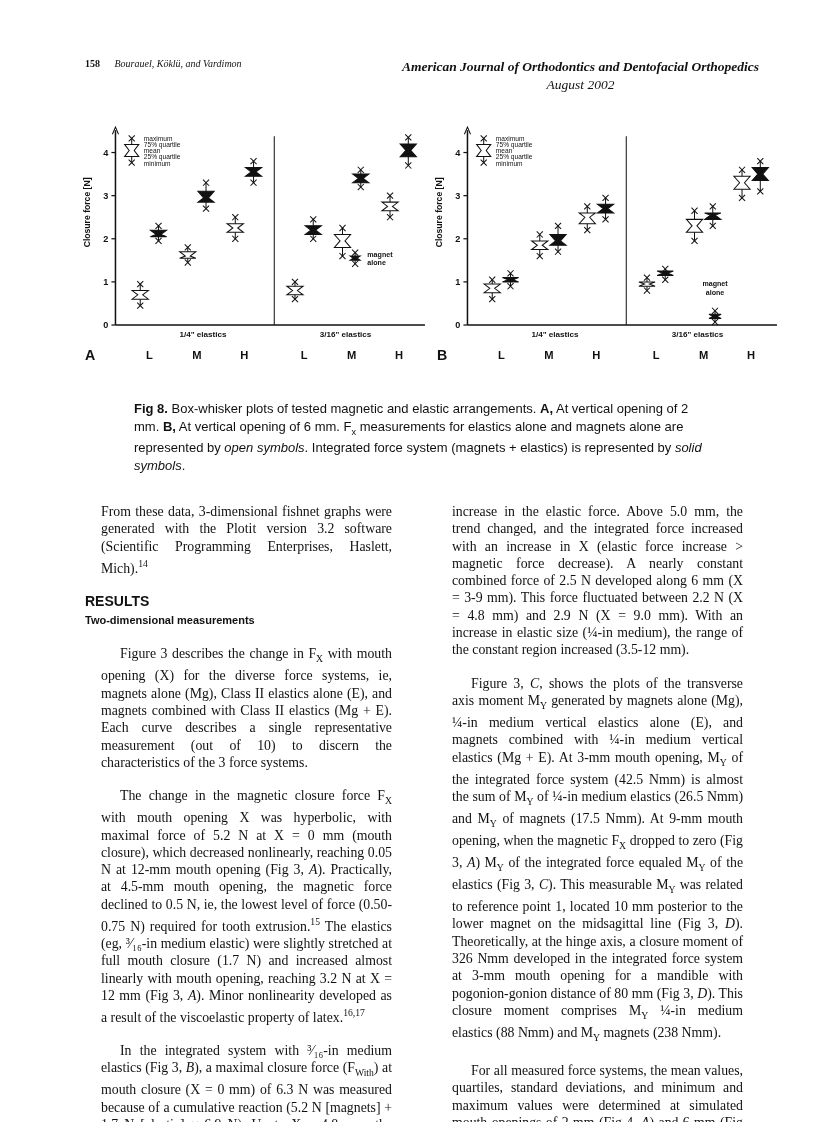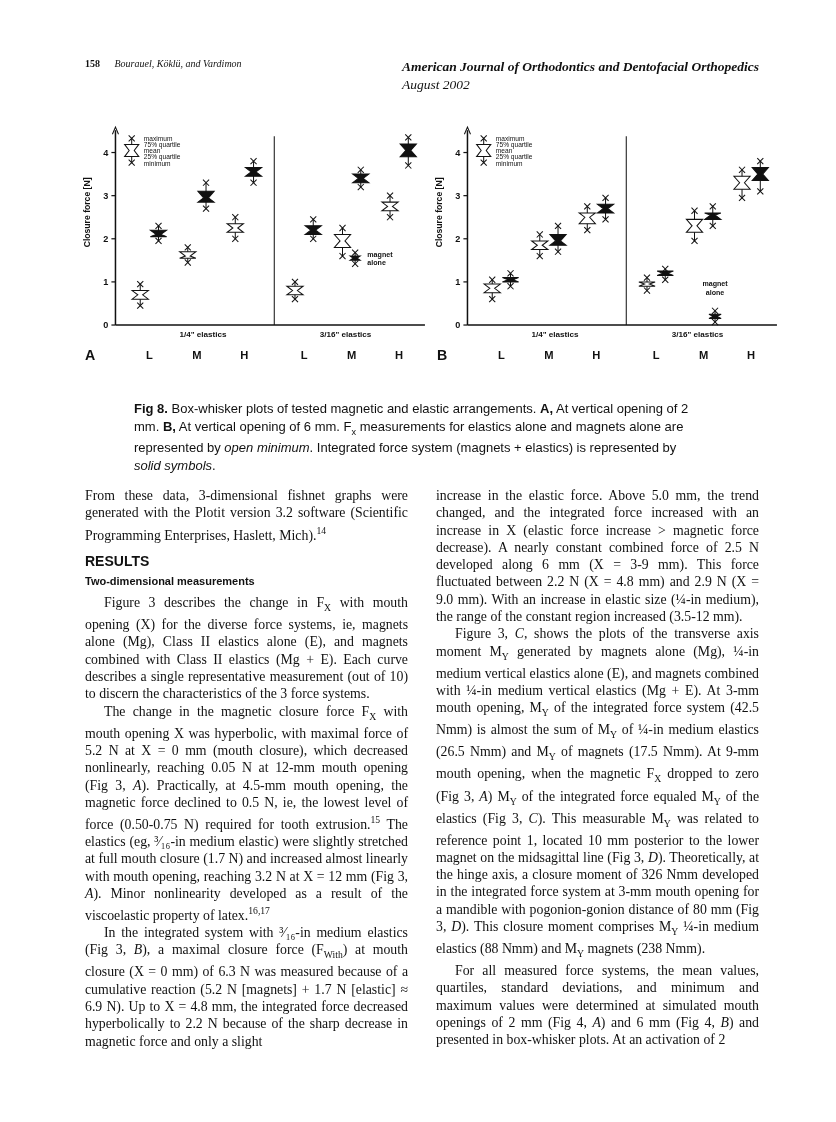--- a/index.html
+++ b/index.html
@@ -4,32 +4,32 @@
 <style>
   html,body{margin:0;padding:0;background:#e8e8e8;}
   .page{position:relative;width:836px;height:1122px;background:#ffffff;margin:0 auto;
         font-family:"Liberation Serif",serif;color:#111;overflow:hidden;}
   
   .hdr{position:absolute;top:58px;left:85px;width:674px;display:flex;
        justify-content:space-between;align-items:flex-start;}
   .hdr-left{font-size:10px;white-space:nowrap;}
   .pagenum{font-weight:bold;margin-right:12px;}
   .authors{font-style:italic;}
-  .hdr-right{text-align:left;font-size:13.5px;font-style:italic;line-height:1.35;}
+  .hdr-right{text-align:center;font-size:13.5px;font-style:italic;line-height:1.35;}
   .journal{font-weight:bold;}
   
   figure.fig4{position:absolute;top:116px;left:80px;width:706px;margin:0;}
   .charts{display:flex;}
   svg.chart{width:352px;height:276px;display:block;}
   figcaption{margin:8px 0 0 54px;width:568px;font-family:"Liberation Sans",sans-serif;
              font-size:13px;line-height:1.4;text-align:left;}
   
   .columns{position:absolute;top:487px;left:85px;width:674px;display:flex;gap:28px;}
   .col{width:323px;font-size:13.8px;line-height:17.3px;text-align:justify;}
-  .col p{margin:0;text-indent:19px;}
+  .col p{margin:16px;text-indent:19px;}
   .col p.noindent{text-indent:0;}
   .results-h{font-family:"Liberation Sans",sans-serif;font-size:14px;font-weight:bold;
              margin:10px 0 0 0;text-align:left;}
   .sub-h{font-family:"Liberation Sans",sans-serif;font-size:11px;font-weight:bold;
          margin:2px 0 4px 0;text-align:left;}
   sub{font-size:70%;}
   sup{font-size:70%;}
 </style>
 </head>
 <body>
@@ -277,21 +277,21 @@
           <text x="278" y="168" font-size="7" font-family="Liberation Sans, sans-serif" fill="#111" font-weight="bold" text-anchor="middle">magnet</text>
           <text x="278" y="176" font-size="7" font-family="Liberation Sans, sans-serif" fill="#111" font-weight="bold" text-anchor="middle">alone</text>
           <line x1="278" y1="191.975" x2="278" y2="203.025" stroke="#111" stroke-width="1"></line>
           <line x1="275" y1="188.975" x2="281" y2="194.975" stroke="#111" stroke-width="1"></line>
           <line x1="275" y1="194.975" x2="281" y2="188.975" stroke="#111" stroke-width="1"></line>
           <line x1="275" y1="200.025" x2="281" y2="206.025" stroke="#111" stroke-width="1"></line>
           <line x1="275" y1="206.025" x2="281" y2="200.025" stroke="#111" stroke-width="1"></line>
           <polygon points="272,195.375 284,195.375 280,197.5 284,199.625 272,199.625 276,197.5" fill="#111" stroke="#111" stroke-width="1"></polygon>
         </svg>
     </div>
-    <figcaption><b>Fig 8.</b> Box-whisker plots of tested magnetic and elastic arrangements. <b>A,</b> At vertical opening of 2 mm. <b>B,</b> At vertical opening of 6 mm. F<sub>x</sub> measurements for elastics alone and magnets alone are represented by <i>open minimum</i>. Integrated force system (magnets + elastics) is represented by <i>solid symbols</i>.</figcaption>
+    <figcaption><b>Fig 8.</b> Box-whisker plots of tested magnetic and elastic arrangements. <b>A,</b> At vertical opening of 2 mm. <b>B,</b> At vertical opening of 6 mm. F<sub>x</sub> measurements for elastics alone and magnets alone are represented by <i>open symbols</i>. Integrated force system (magnets + elastics) is represented by <i>solid symbols</i>.</figcaption>
   </figure>
 
   <div class="columns">
     <div class="col">
       <p class="noindent">From these data, 3-dimensional fishnet graphs were generated with the Plotit version 3.2 software (Scientific Programming Enterprises, Haslett, Mich).<sup>14</sup></p>
       <div class="results-h">RESULTS</div>
       <div class="sub-h">Two-dimensional measurements</div>
       <p>Figure 3 describes the change in F<sub>X</sub> with mouth opening (X) for the diverse force systems, ie, magnets alone (Mg), Class II elastics alone (E), and magnets combined with Class II elastics (Mg + E). Each curve describes a single representative measurement (out of 10) to discern the characteristics of the 3 force systems.</p>
       <p>The change in the magnetic closure force F<sub>X</sub> with mouth opening X was hyperbolic, with maximal force of 5.2 N at X = 0 mm (mouth closure), which decreased nonlinearly, reaching 0.05 N at 12-mm mouth opening (Fig 3, <i>A</i>). Practically, at 4.5-mm mouth opening, the magnetic force declined to 0.5 N, ie, the lowest level of force (0.50-0.75 N) required for tooth extrusion.<sup>15</sup> The elastics (eg, ³⁄₁₆-in medium elastic) were slightly stretched at full mouth closure (1.7 N) and increased almost linearly with mouth opening, reaching 3.2 N at X = 12 mm (Fig 3, <i>A</i>). Minor nonlinearity developed as a result of the viscoelastic property of latex.<sup>16,17</sup></p>
       <p>In the integrated system with ³⁄₁₆-in medium elastics (Fig 3, <i>B</i>), a maximal closure force (F<sub>With</sub>) at mouth closure (X = 0 mm) of 6.3 N was measured because of a cumulative reaction (5.2 N [magnets] + 1.7 N [elastic] ≈ 6.9 N). Up to X = 4.8 mm, the integrated force decreased hyperbolically to 2.2 N because of the sharp decrease in magnetic force and only a slight</p>

